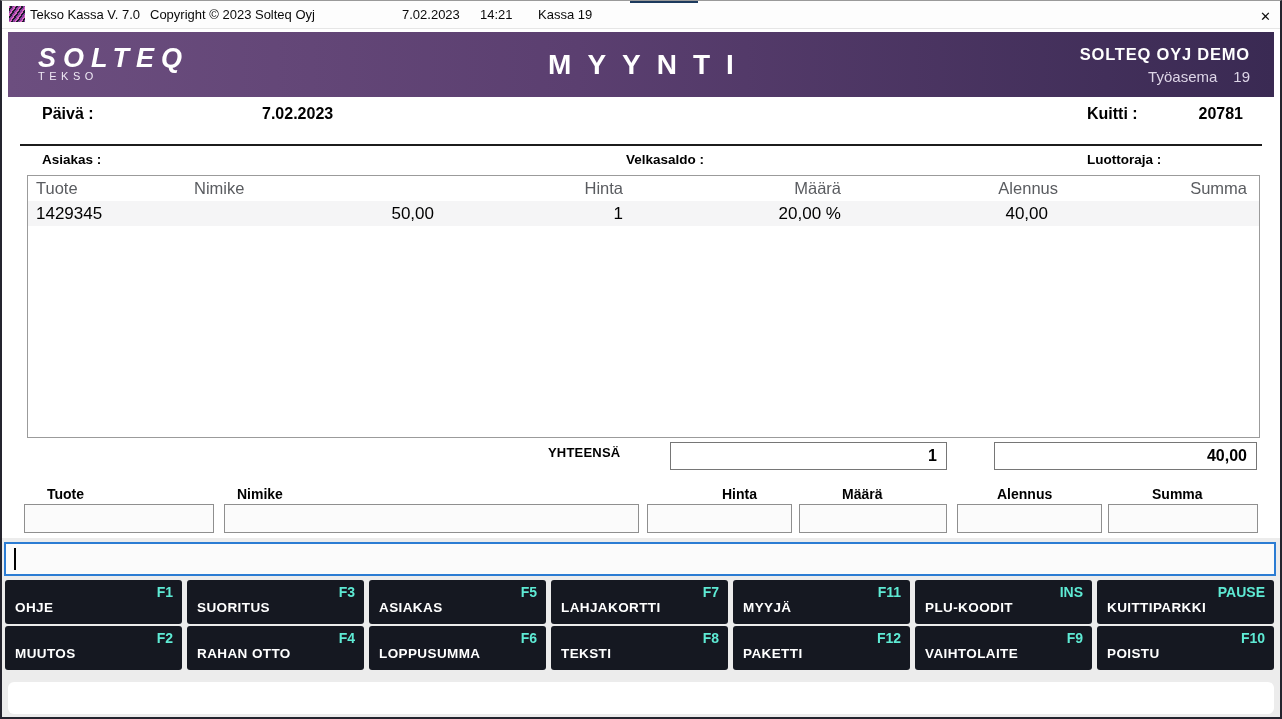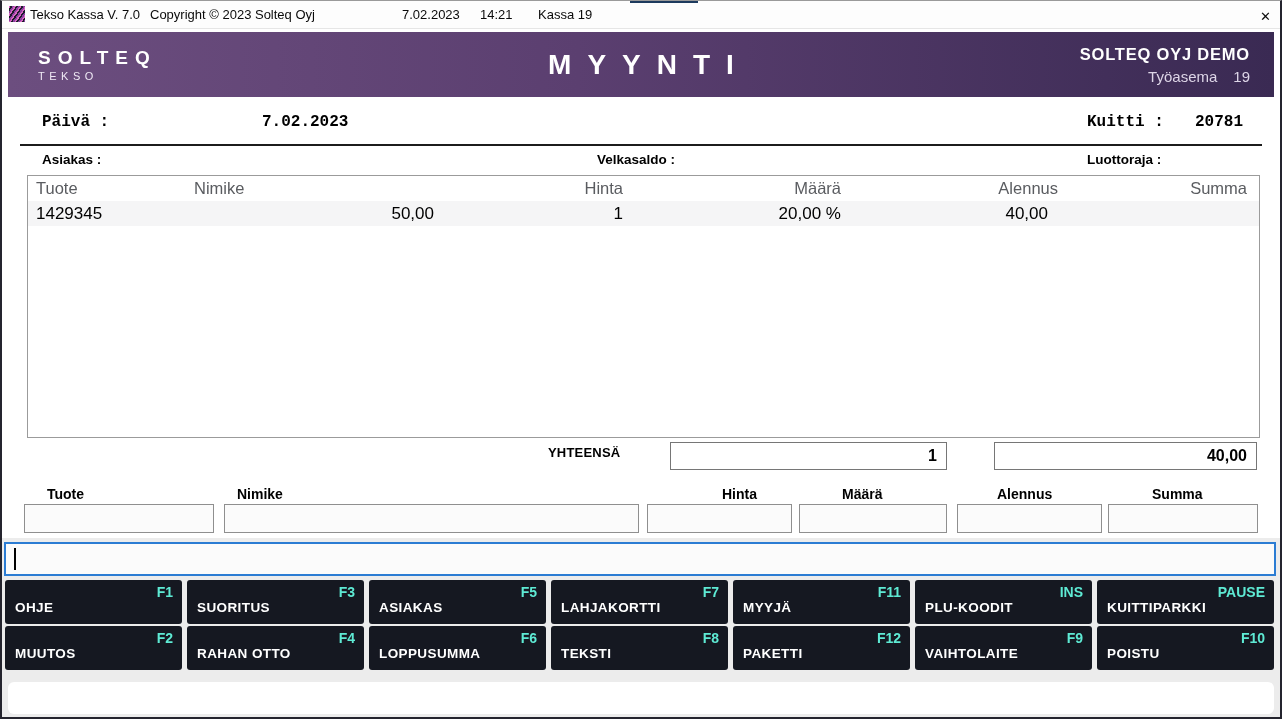--- a/index.html
+++ b/index.html
@@ -20,40 +20,40 @@
   .tb-date       { left:400px; }
   .tb-time       { left:478px;text-align:right; }
   .tb-register   { left:536px; }
   .tb-close { position:absolute; right:9px; top:3px; font-size:15px; color:#222; cursor:pointer; line-height:20px; }
   .top-sliver { position:absolute; top:0; left:628px; width:68px; height:2px; background:#1d3a5e; }
 
   
   .header { position:absolute; left:6px; right:6px; top:31px; height:65px;
     background:linear-gradient(90deg,#6c4e7f 0%, #5b3f70 45%, #3a2a53 100%); }
   .logo { position:absolute; left:30px; top:13px; color:#fff; }
-  .logo-main { font-size:19px; font-weight:700; letter-spacing:7px; line-height:26px; }
+  .logo-main { font-size:27px; font-weight:700; letter-spacing:7px; line-height:26px;font-style:italic; }
   .logo-sub  { font-size:11px; font-weight:400; letter-spacing:4.5px; color:#efe9f5; text-align:left; padding-right:6px; margin-top:-1px; }
   .screen-title { position:absolute; inset:0; display:flex; align-items:center; justify-content:center;
     color:#fff; font-size:28px; font-weight:700; letter-spacing:16px; padding-left:16px; }
   .header-right { position:absolute; right:24px; top:13px; text-align:right; color:#fff; }
   .hr-company { font-size:16.5px; font-weight:800; letter-spacing:0.8px; }
   .hr-ws { font-size:15px; color:#ddd5e7; margin-top:4px; }
   .hr-ws .ws-num { margin-left:16px; }
 
   
-  .info1 span { position:absolute; top:112px; font-size:16px; font-weight:700; white-space:nowrap;font-family:Liberation Mono, monospace; }
+  .info1 span { position:absolute; top:104px; font-size:16px; font-weight:700; white-space:nowrap; }
   .i-date-label  { left:40px; }
   .i-date-value  { left:260px; }
   .i-seller      { left:568px; }
   .i-receipt-label { left:1085px; }
   .i-receipt-value { right:37px; left:auto !important; }
   .divider { position:absolute; left:18px; right:18px; top:143px; height:2px; background:#1c1c1c; }
   .info2 span { position:absolute; top:151px; font-size:13.5px; font-weight:700; white-space:nowrap; }
   .i-customer { left:40px; }
-  .i-debt     { left:595px; }
+  .i-debt     { left:624px; }
   .i-credit   { left:1085px; }
 
   
   .items { position:absolute; left:25px; top:174px; width:1233px; height:263px;
     border:1px solid #9b9b9b; background:#fff; box-sizing:border-box; overflow:hidden; }
   .trow { display:grid; grid-template-columns:158px 250px 189px 218px 217px auto; }
   .trow > div { white-space:nowrap; overflow:hidden; }
   .thead { height:25px; line-height:25px; color:#5a5c60; font-size:16.5px; }
   .tdata { height:25px; line-height:25px; background:#f5f5f6; font-size:17px; color:#000; }
   .c-left  { text-align:left;  padding-left:8px; }

